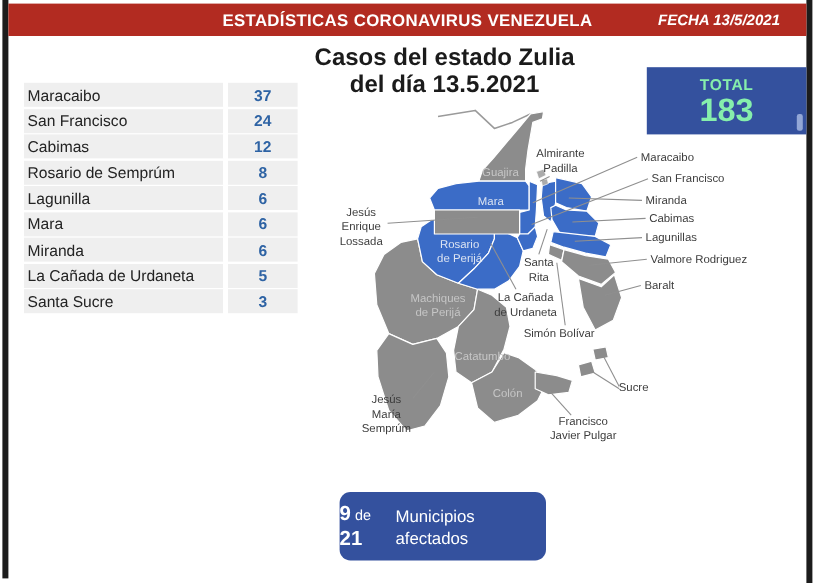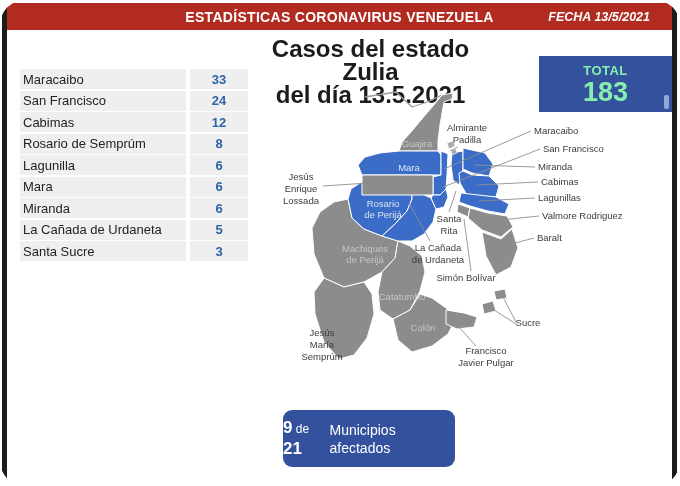--- a/index.html
+++ b/index.html
@@ -1,31 +1,31 @@
 <!DOCTYPE html>
 <html><head>
 <meta charset="utf-8">
 <style>
   html,body{margin:0;padding:0;background:#fff;}
   .frame{position:relative;width:680px;height:486px;background:#fff;overflow:hidden;
-         font-family:"Liberation Sans",sans-serif;border-radius:25px;}
+         font-family:"Liberation Sans",sans-serif;}
   .edge{position:absolute;background:#1c1c1c;}
   .edge-left{left:2px;top:0;width:5px;height:482px;}
   .edge-right{left:672px;top:0;width:5px;height:486px;}
 
   
   .banner{position:absolute;left:7px;top:3px;width:665px;height:27px;background:#B22B21;
           display:flex;align-items:center;justify-content:center;}
   .banner-title{color:#fff;font-weight:bold;font-size:14px;letter-spacing:.3px;}
   .banner-date{position:absolute;right:22px;top:0;height:27px;display:flex;align-items:center;
                color:#fff;font-weight:bold;font-style:italic;font-size:12.5px;}
 
   
   .page-title{position:absolute;left:258px;top:37px;width:225px;text-align:center;
-              font-weight:bold;font-size:24px;line-height:23px;color:#1b1b1b;}
+              font-weight:bold;font-size:20px;line-height:23px;color:#1b1b1b;}
 
   
   .muni-table{position:absolute;left:20px;top:69px;width:228px;}
   .thead{height:22px;background:#34519E;color:#fff;font-weight:bold;font-size:14px;
          display:flex;align-items:center;justify-content:center;margin-bottom:2px;}
   .trow{display:flex;height:20px;margin-bottom:1.5px;}
   .tname{width:163px;background:#EFEFEF;font-size:13px;color:#232323;
          display:flex;align-items:center;padding-left:3px;}
   .tgap{width:4px;background:#fff;}
   .tval{flex:1;background:#EFEFEF;color:#2E63A4;font-weight:bold;font-size:13px;
@@ -72,21 +72,21 @@
 
   <div class="page-title">
     <div>Casos del estado Zulia</div>
     <div>del día 13.5.2021</div>
   </div>
 
   <div class="muni-table">
     <div class="trow">
       <div class="tname">Maracaibo</div>
       <div class="tgap"></div>
-      <div class="tval">33</div>
+      <div class="tval">37</div>
     </div>
     <div class="trow">
       <div class="tname">San Francisco</div>
       <div class="tgap"></div>
       <div class="tval">24</div>
     </div>
     <div class="trow">
       <div class="tname">Cabimas</div>
       <div class="tgap"></div>
       <div class="tval">12</div>

